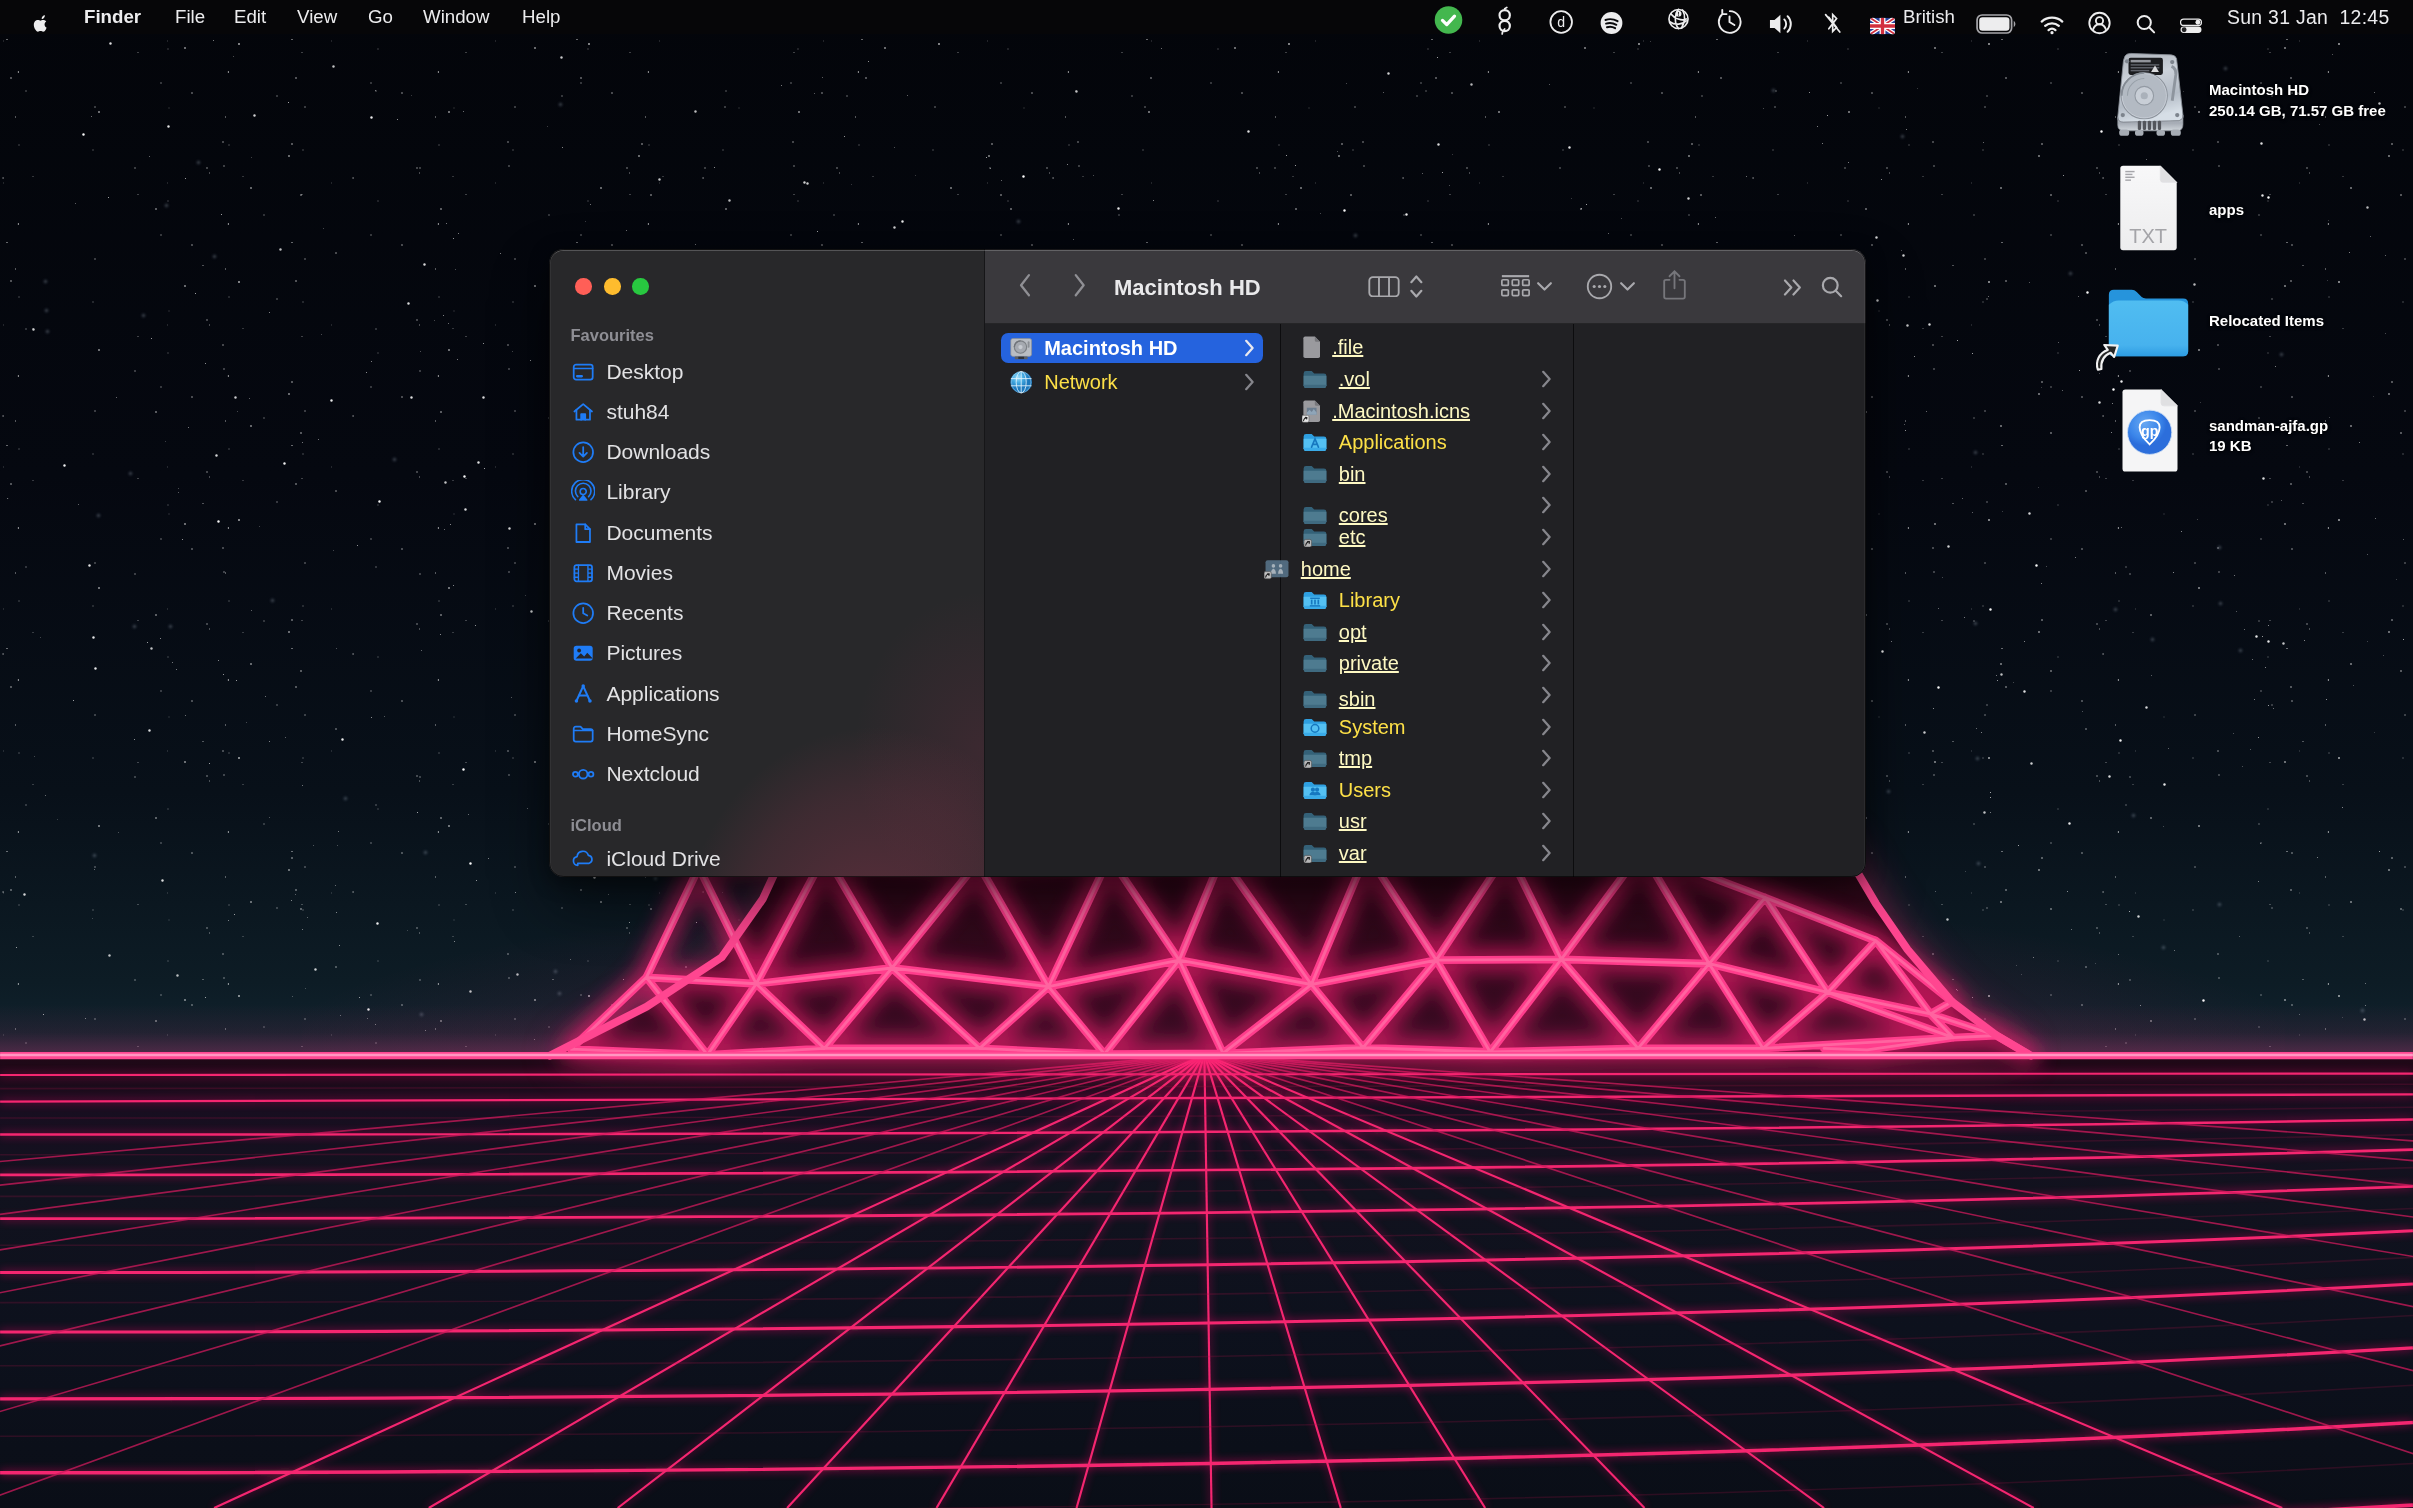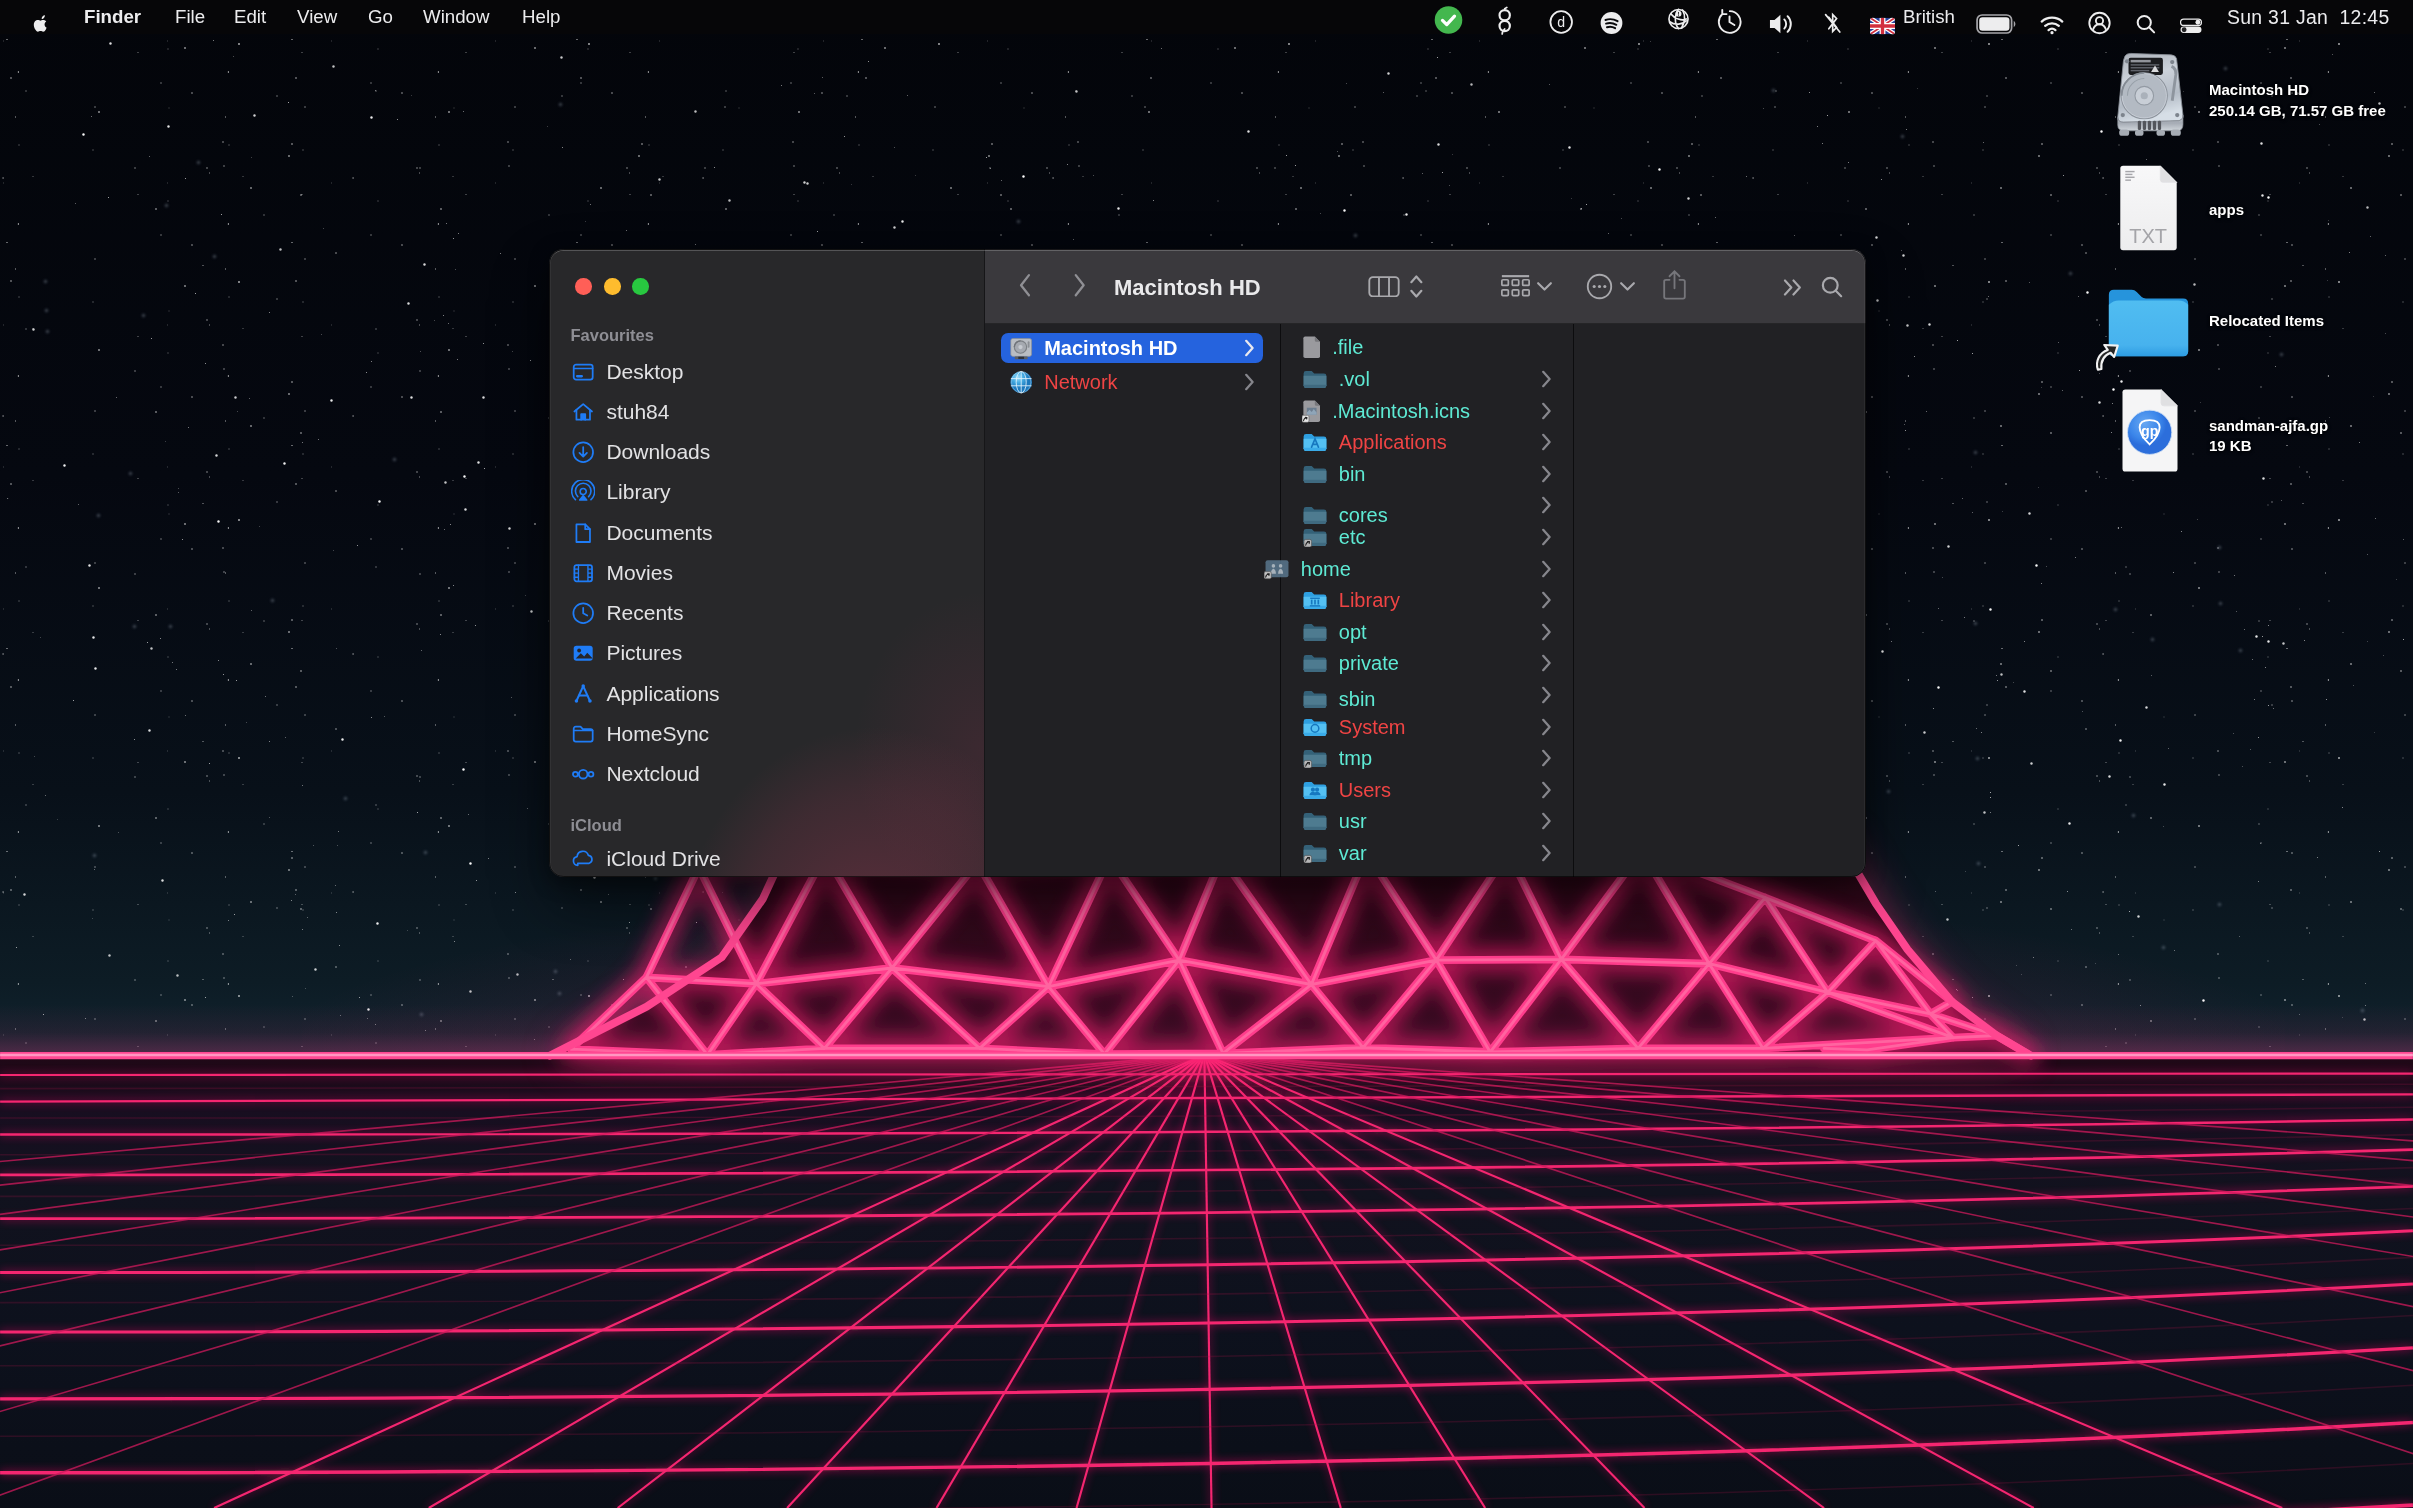--- a/index.html
+++ b/index.html
@@ -50,23 +50,23 @@
   background:#3a393d; border-bottom:0.7px solid #252527; }
 #content { position:absolute; left:436px; top:75px; width:881px; height:553px;
   background:#212124; }
 .colsep { position:absolute; top:75px; height:553px; width:1.4px; background:#0c0c0e; }
 #winborder { position:absolute; inset:0; border-radius:14.4px;
   border:0.7px solid rgba(0,0,0,0.6); z-index:9; pointer-events:none;
   box-shadow:inset 0 0.7px 0 rgba(255,255,255,0.28), inset 0.7px 0 0 rgba(255,255,255,0.07), inset -0.7px 0 0 rgba(255,255,255,0.07); }
 .sbhead { position:absolute; left:21.5px; color:#8e8e94; font-size:16.5px; font-weight:700; }
 .sbitem { position:absolute; left:21.5px; height:40px; display:flex; align-items:center; color:#e2e2e4; font-size:21px; }
 .sbitem svg { margin-right:11.5px; }
-.row { position:absolute; display:flex; align-items:center; color:#ef4444; font-size:20px; }
+.row { position:absolute; display:flex; align-items:center; color:#fde047; font-size:20px; }
 .row .ic { margin-right:10.8px; }
-.dim { color:#5eead4; }
+.dim { color:#fef9c3;text-decoration:underline; }
 #seltab { position:absolute; left:452px; top:84px; width:262px; height:30px;
   border-radius:7.2px; background:#2563de; }
 
 .dlabel { position:absolute; color:#ffffff; font-size:15px; font-weight:700; line-height:18.7px;
   text-shadow:0 1.4px 3.6px rgba(0,0,0,0.95), 0 0 2.2px rgba(0,0,0,0.8); white-space:nowrap; }
 </style></head>
 <body>
 <div id="stage">
   <div id="sky"></div>
   <div id="starsA"></div>

